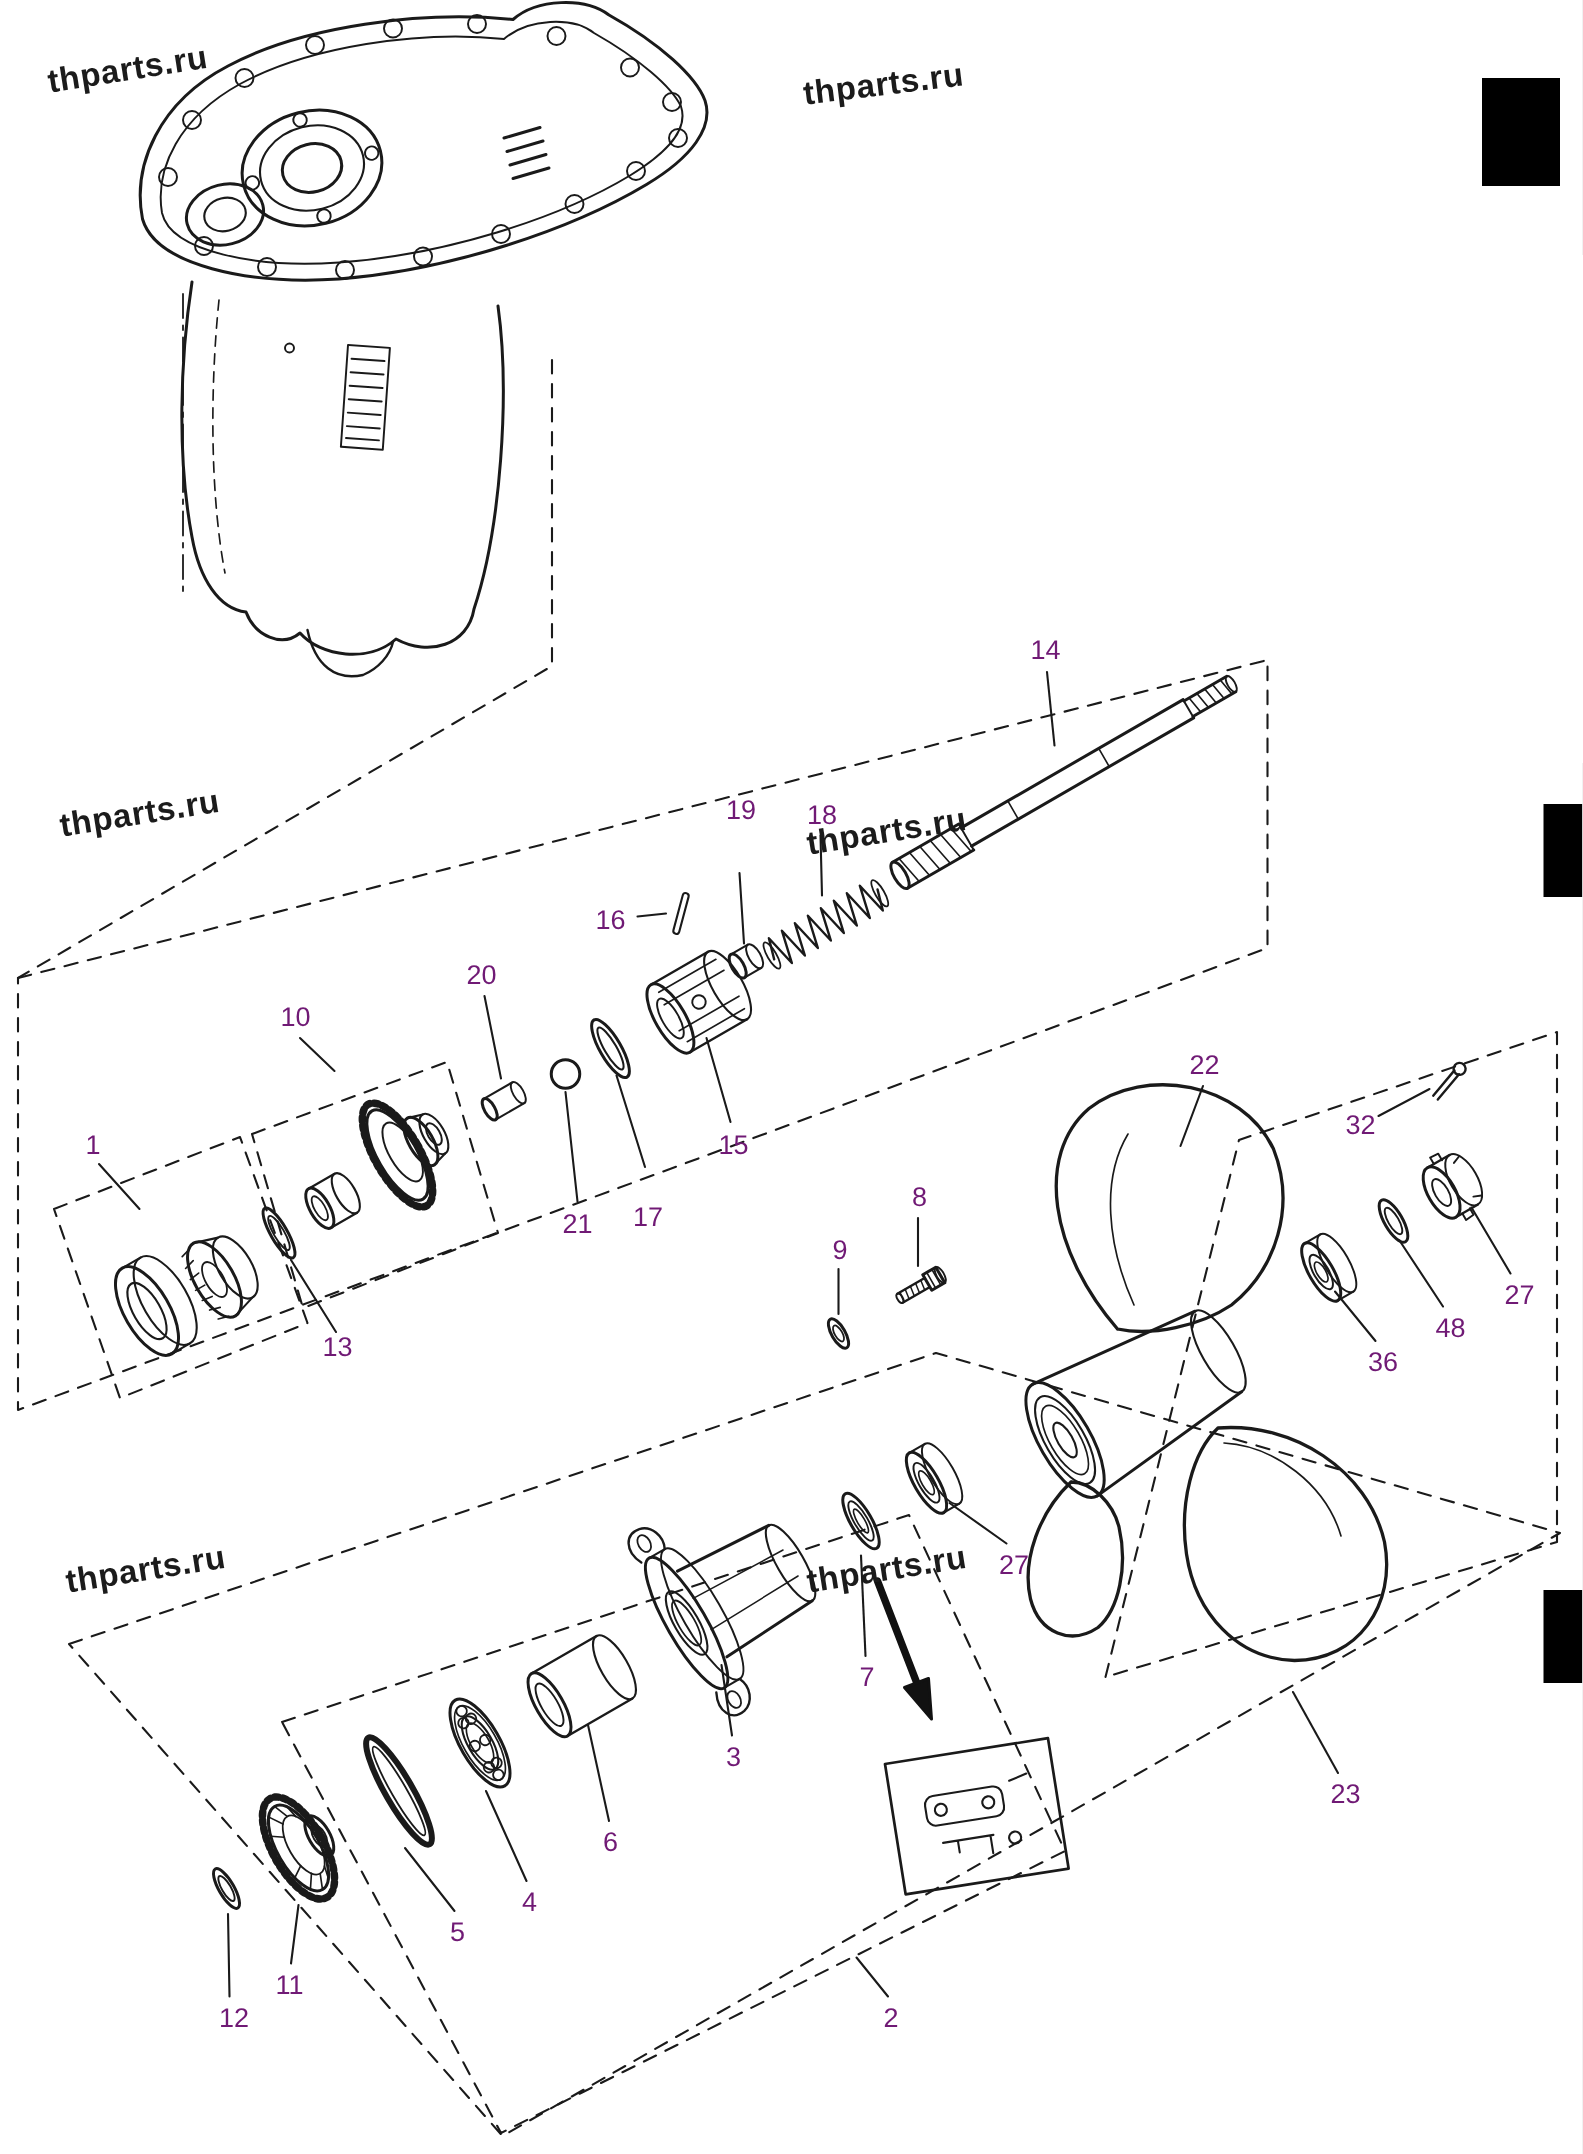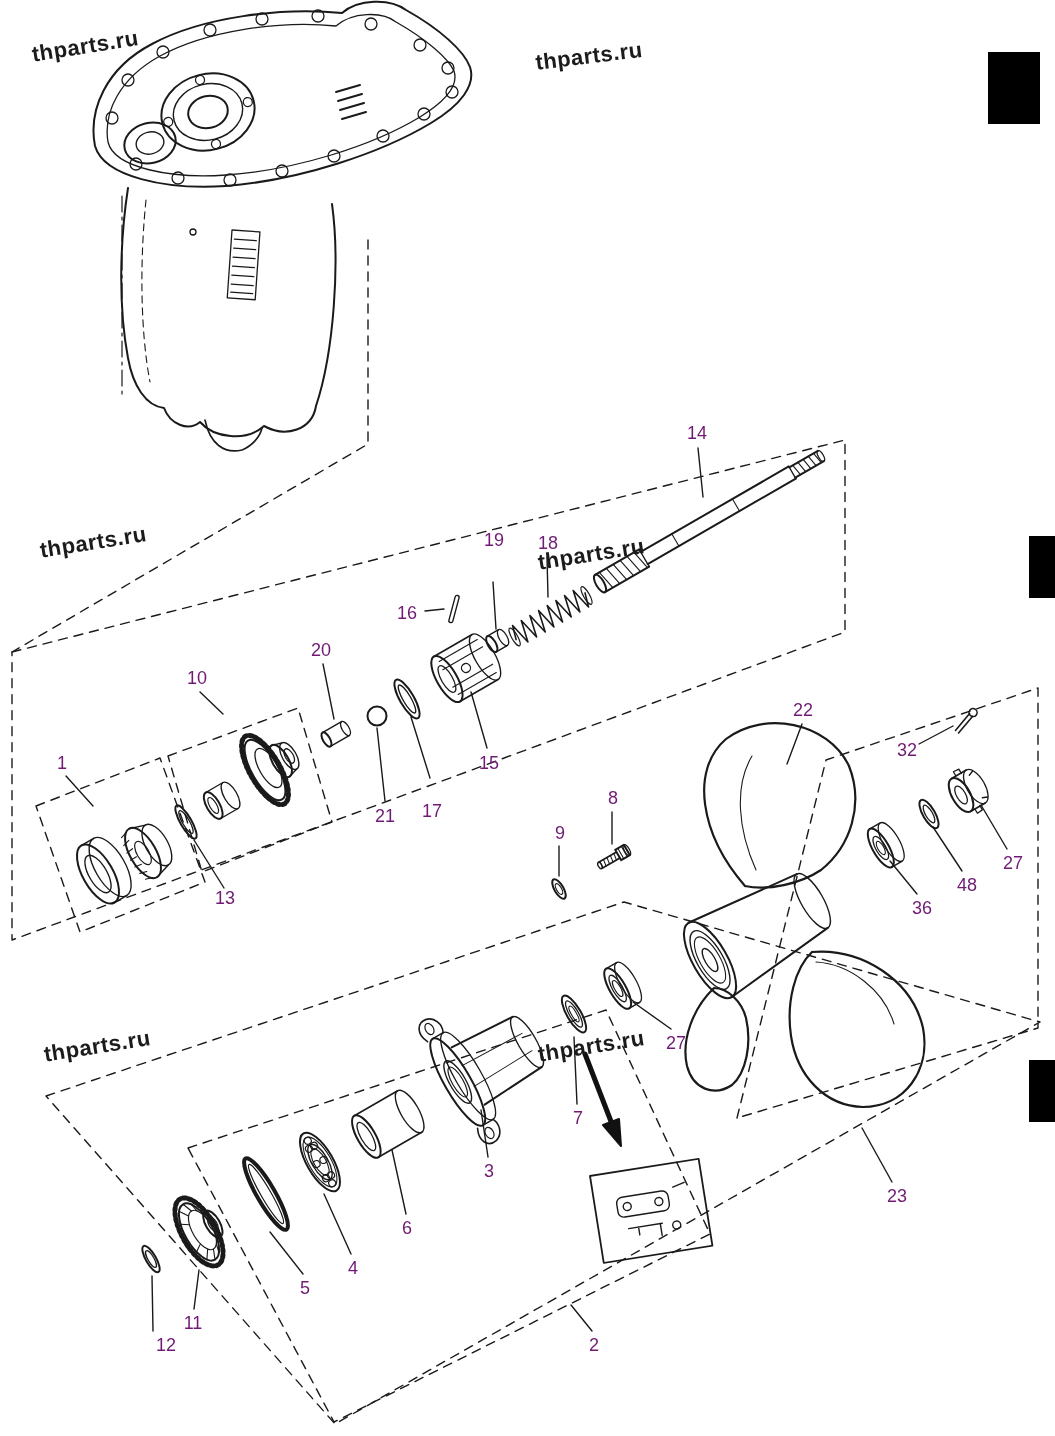--- a/index.html
+++ b/index.html
@@ -340,21 +340,21 @@
   <div class="part-label" style="left:594px;top:1345px">2</div>
   <div class="part-label" style="left:489px;top:1171px">3</div>
   <div class="part-label" style="left:353px;top:1268px">4</div>
   <div class="part-label" style="left:305px;top:1288px">5</div>
   <div class="part-label" style="left:407px;top:1228px">6</div>
   <div class="part-label" style="left:578px;top:1118px">7</div>
   <div class="part-label" style="left:613px;top:798px">8</div>
   <div class="part-label" style="left:560px;top:833px">9</div>
   <div class="part-label" style="left:197px;top:678px">10</div>
   <div class="part-label" style="left:193px;top:1323px">11</div>
-  <div class="part-label" style="left:166px;top:1345px">12</div>
+  <div class="part-label" style="left:156px;top:1345px">12</div>
   <div class="part-label" style="left:225px;top:898px">13</div>
   <div class="part-label" style="left:697px;top:433px">14</div>
   <div class="part-label" style="left:489px;top:763px">15</div>
   <div class="part-label" style="left:407px;top:613px">16</div>
   <div class="part-label" style="left:432px;top:811px">17</div>
   <div class="part-label" style="left:548px;top:543px">18</div>
   <div class="part-label" style="left:494px;top:540px">19</div>
   <div class="part-label" style="left:321px;top:650px">20</div>
   <div class="part-label" style="left:385px;top:816px">21</div>
   <div class="part-label" style="left:803px;top:710px">22</div>

